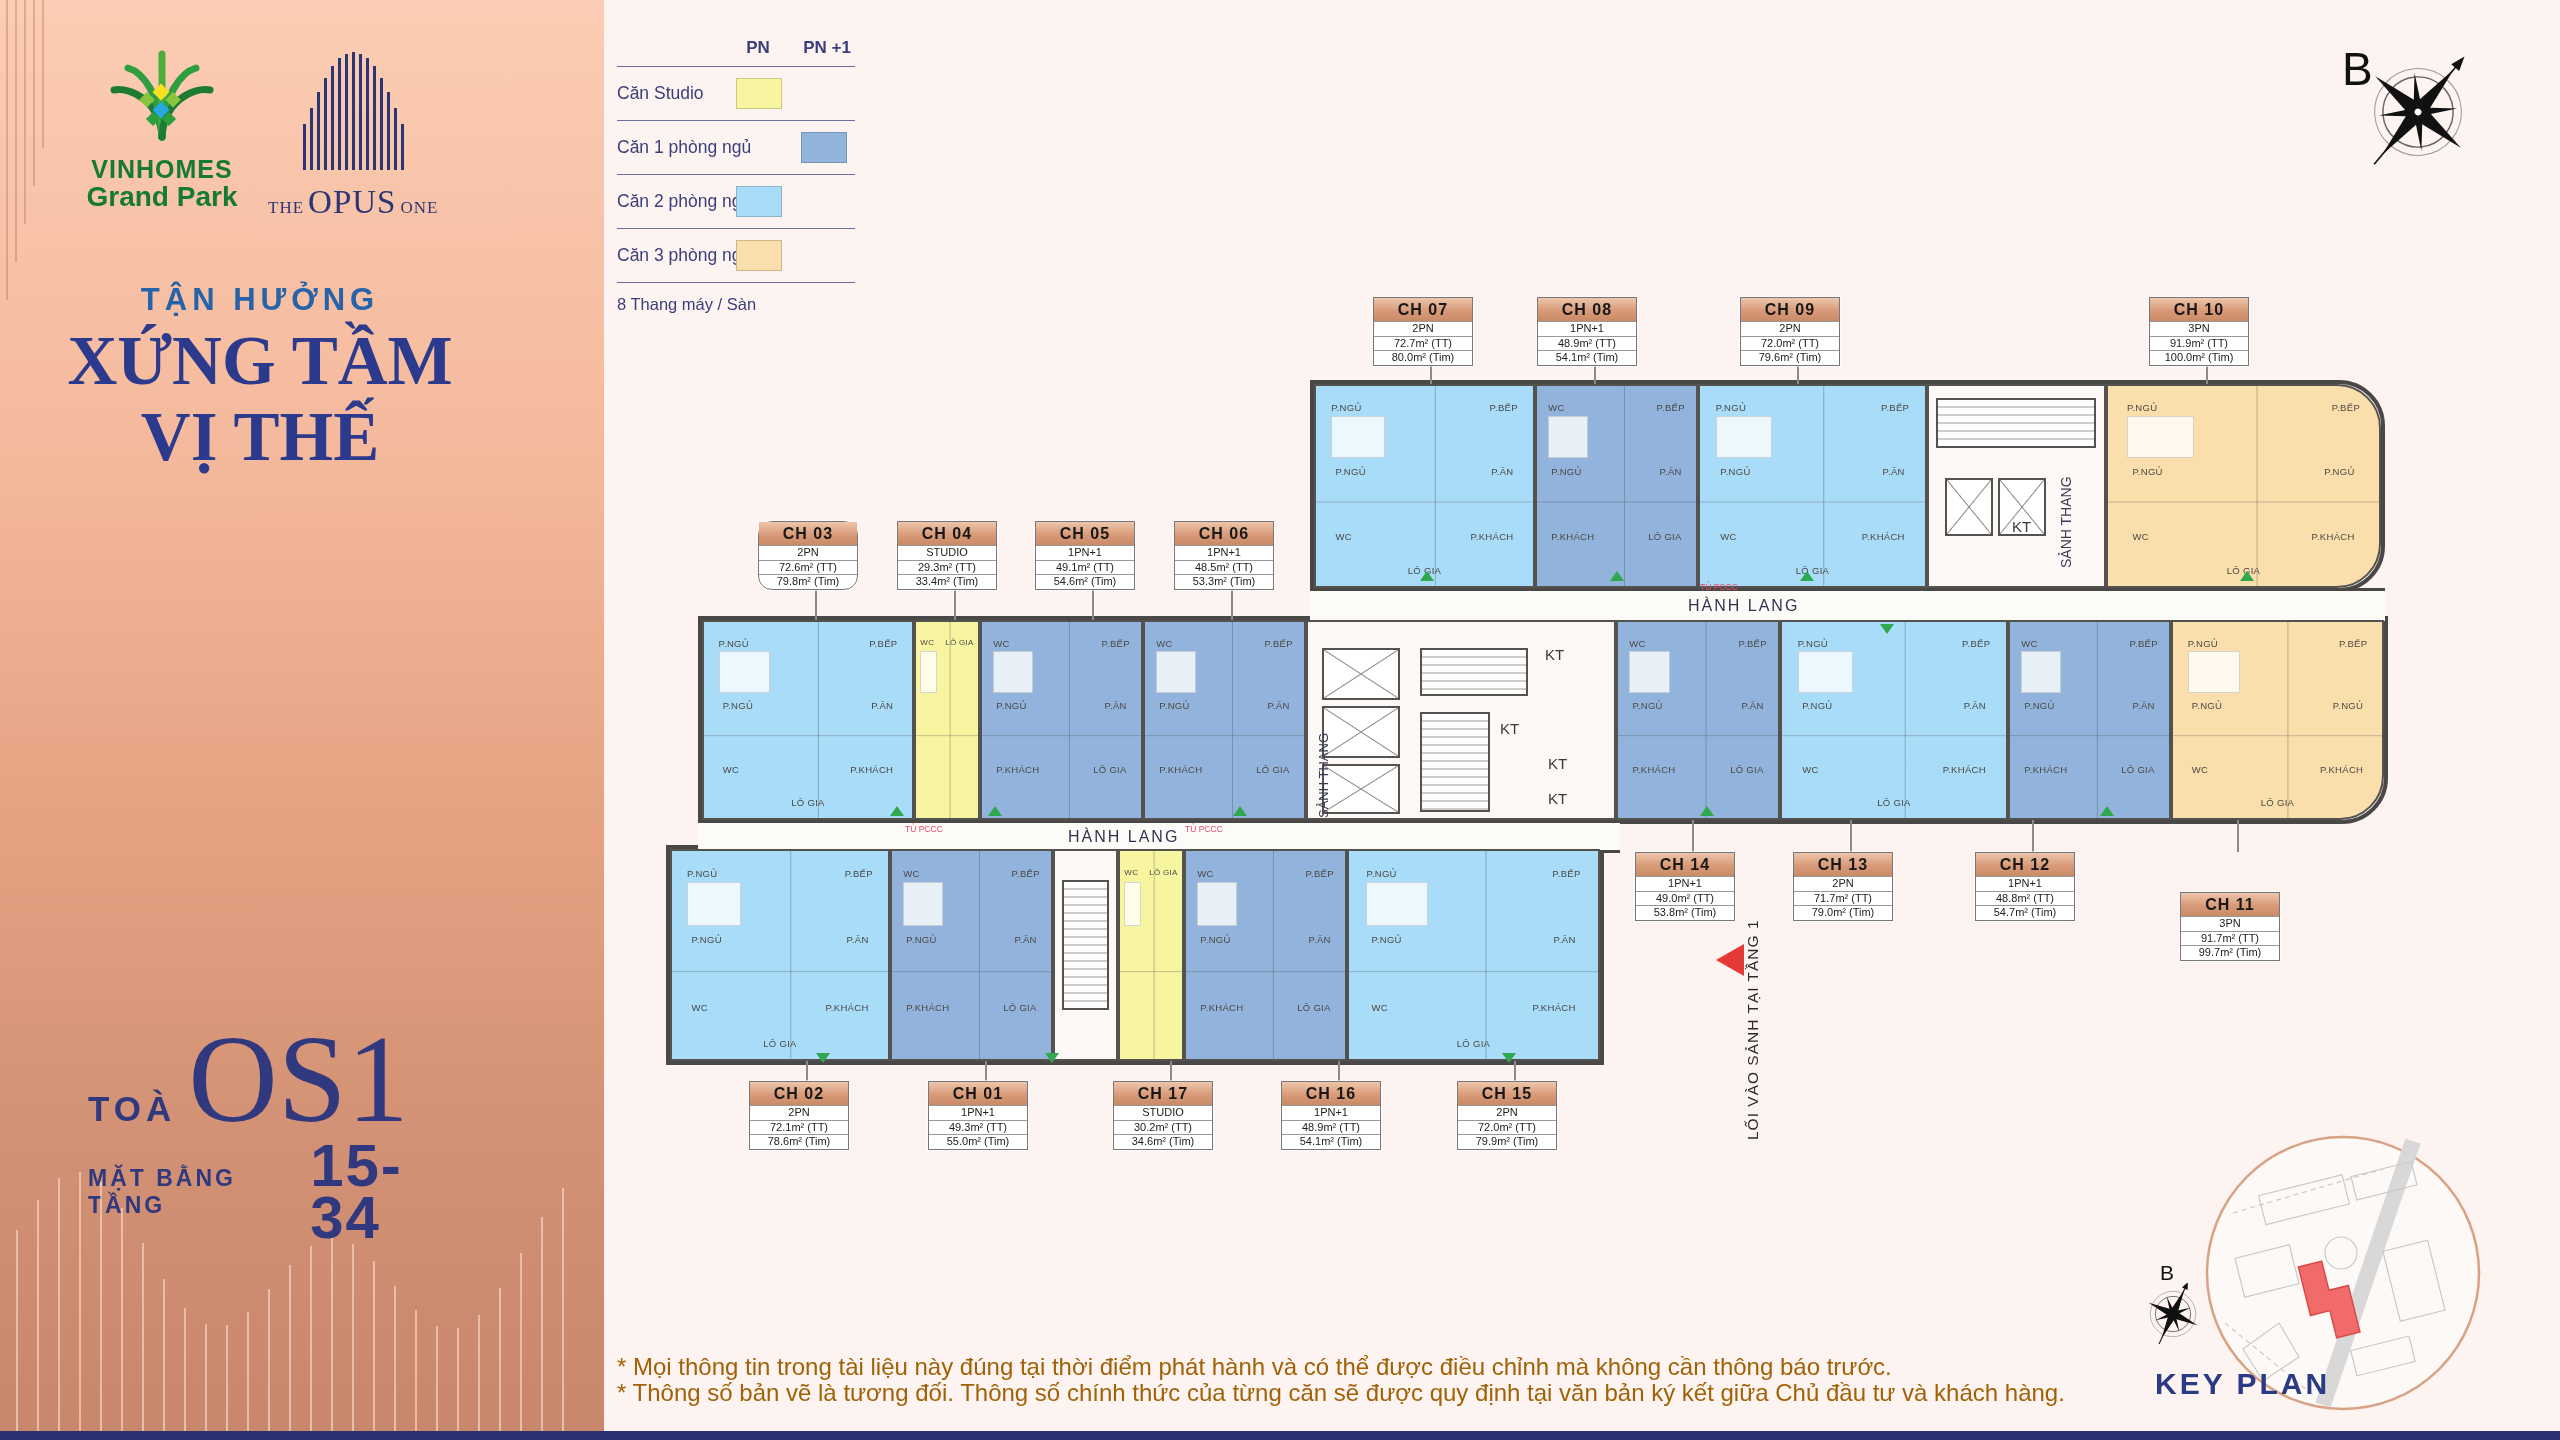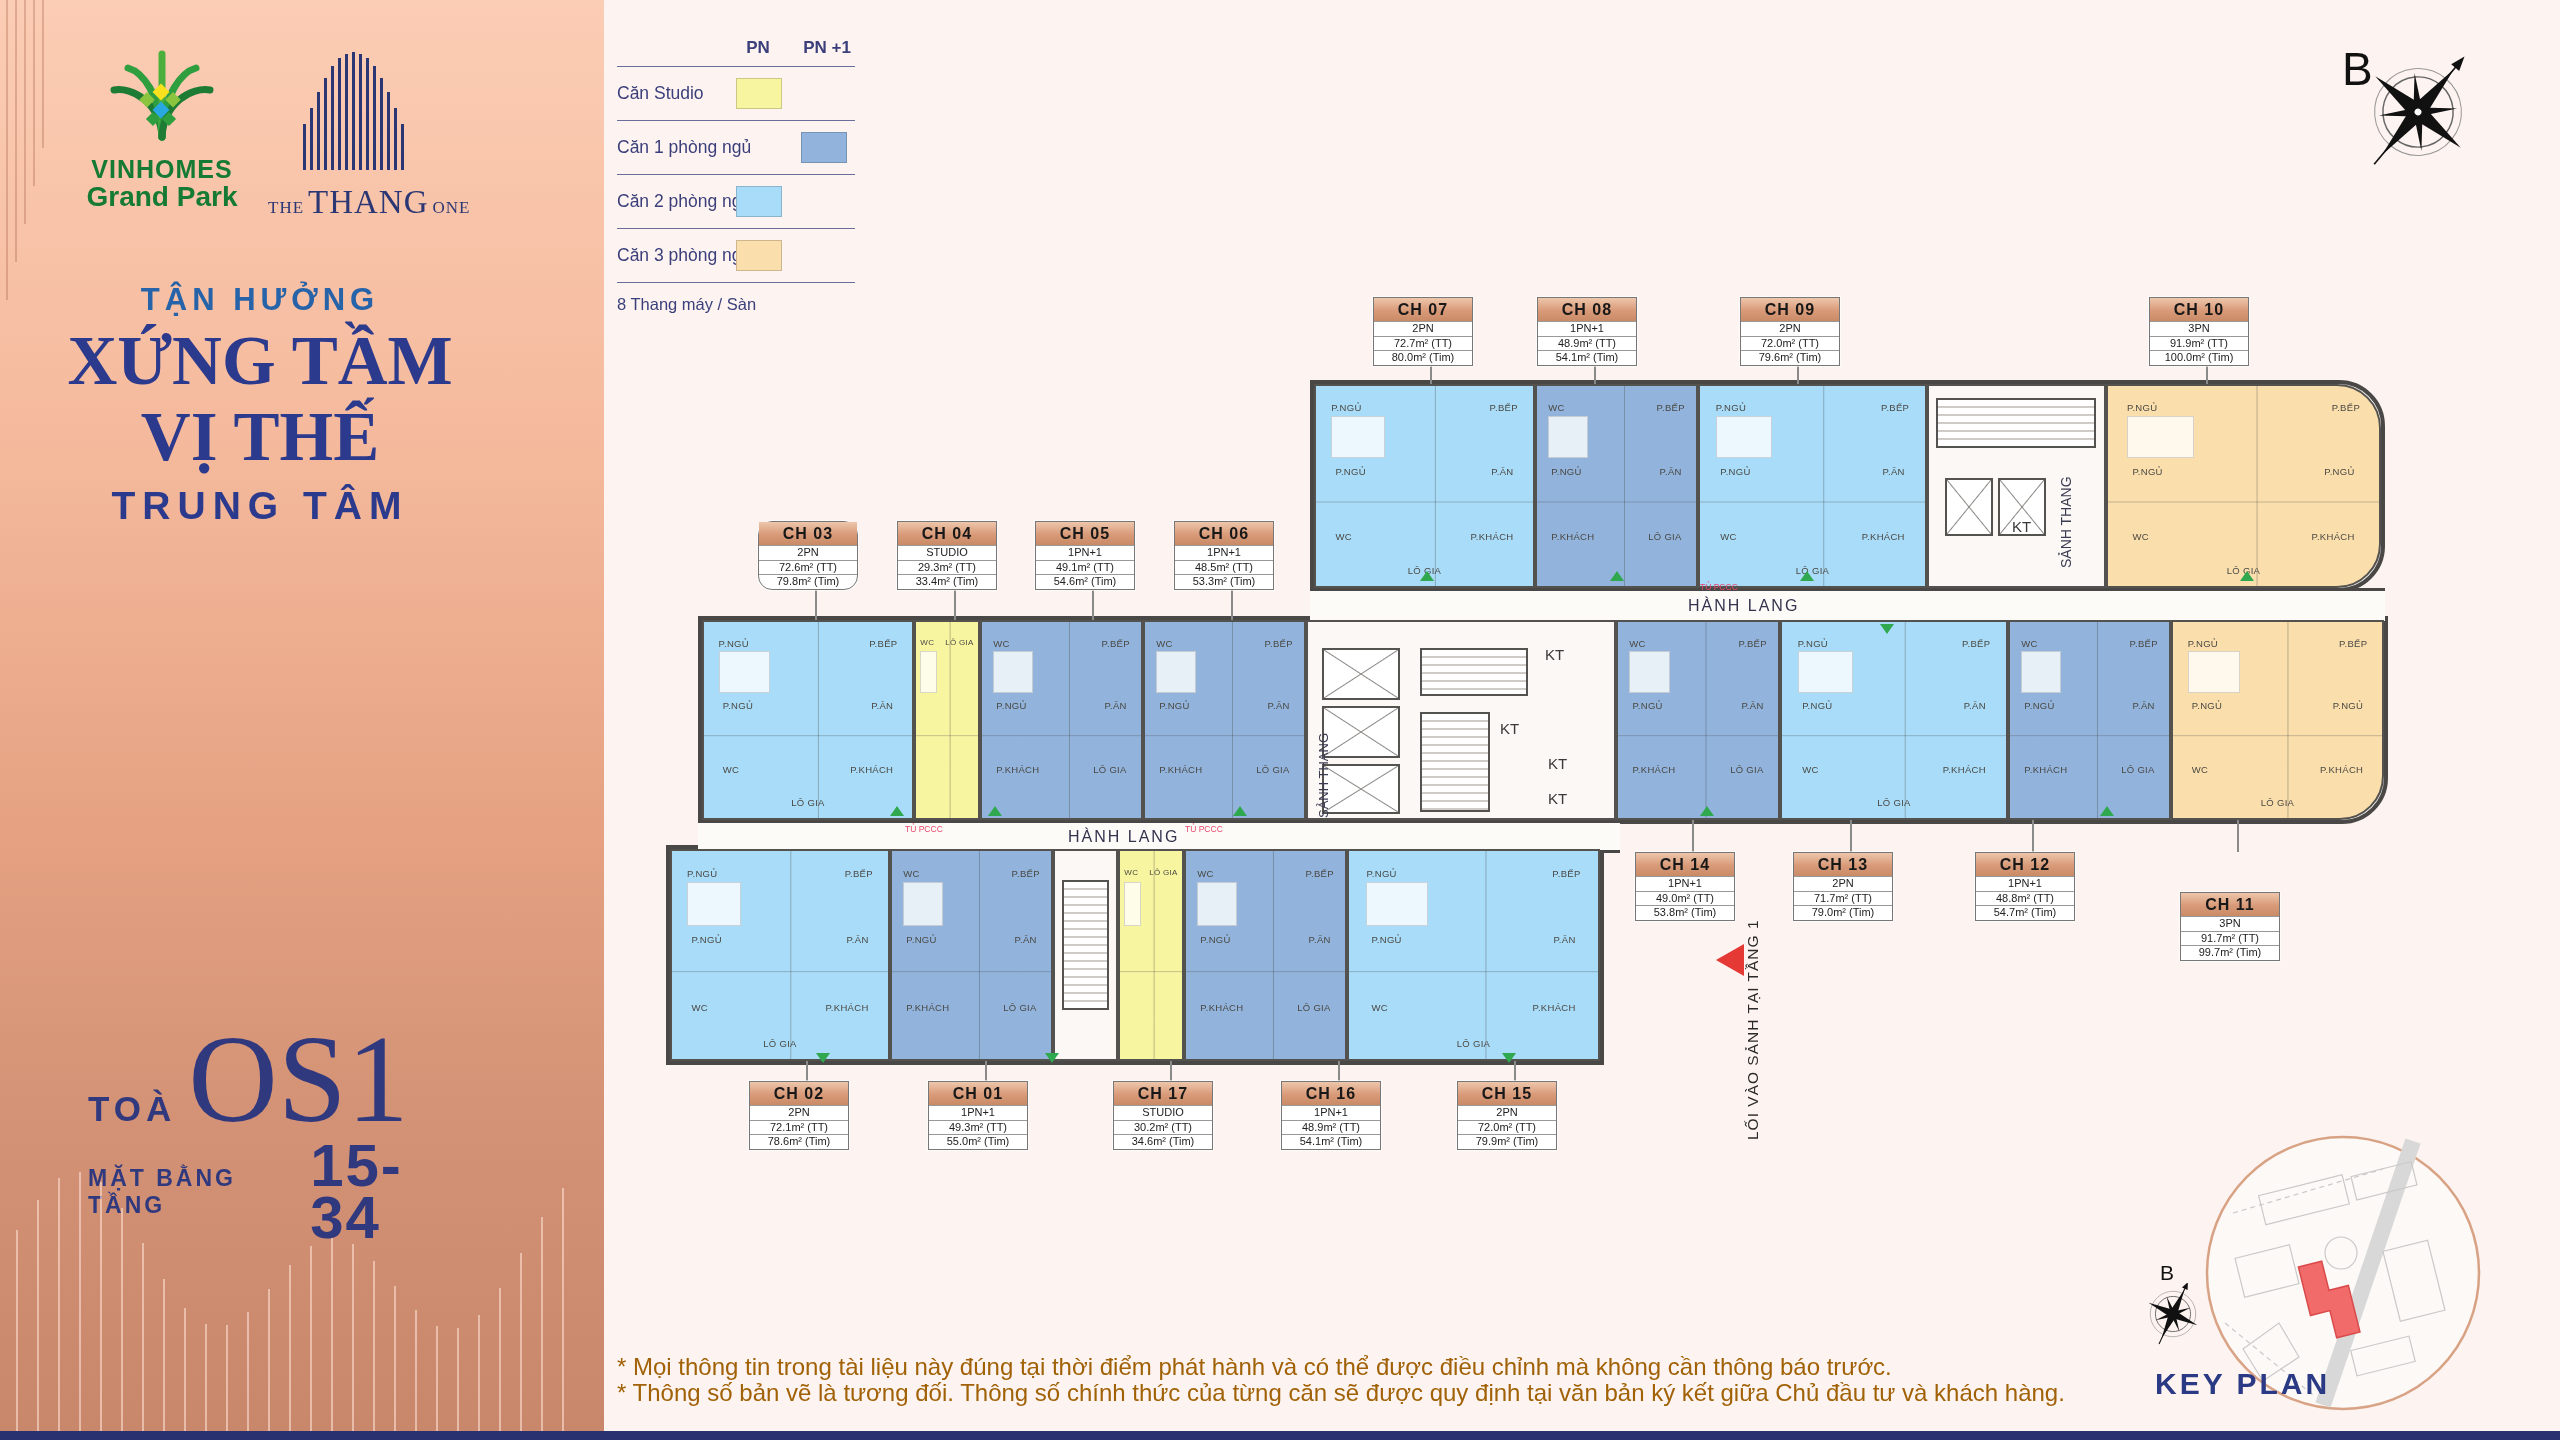--- a/index.html
+++ b/index.html
@@ -137,30 +137,29 @@
         <i style="height: 116px;"></i>
         <i style="height: 112px;"></i>
         <i style="height: 104px;"></i>
         <i style="height: 92px;"></i>
         <i style="height: 78px;"></i>
         <i style="height: 62px;"></i>
         <i style="height: 46px;"></i>
       </div>
     <div id="opus-word">
       <span class="sm">THE</span>
-      <span class="lg">THANG</span>
+      <span class="lg">OPUS</span>
       <span class="sm">ONE</span>
     </div>
   </div>
 
   <div id="hero">
     <div class="h-line1">TẬN HƯỞNG</div>
     <div class="h-serif">XỨNG TẦM</div>
     <div class="h-serif">VỊ THẾ</div>
-    <div class="h-line4">TRUNG TÂM</div>
   </div>
 
   <div id="tower">
     <div class="row1">
       <span class="t-prefix">TOÀ</span>
       <span class="t-name">OS1</span>
     </div>
     <div class="row2">
       <span class="t-floor-label">MẶT BẰNG TẦNG</span>
       <span class="t-floor-range">15-34</span>

